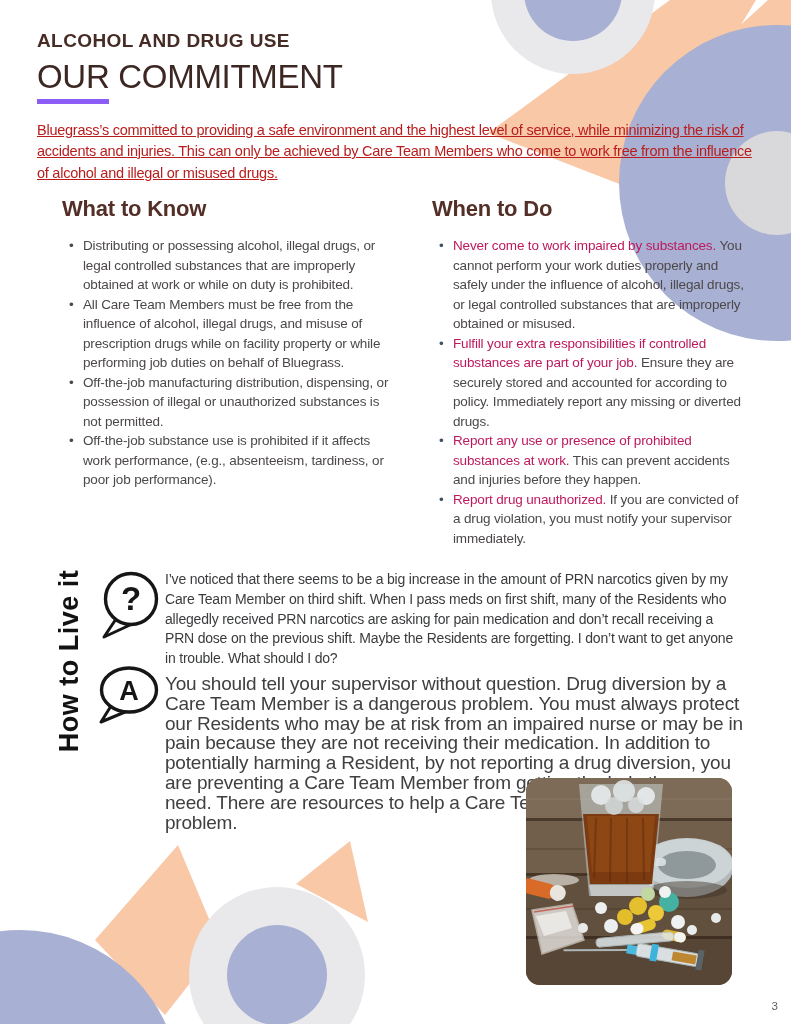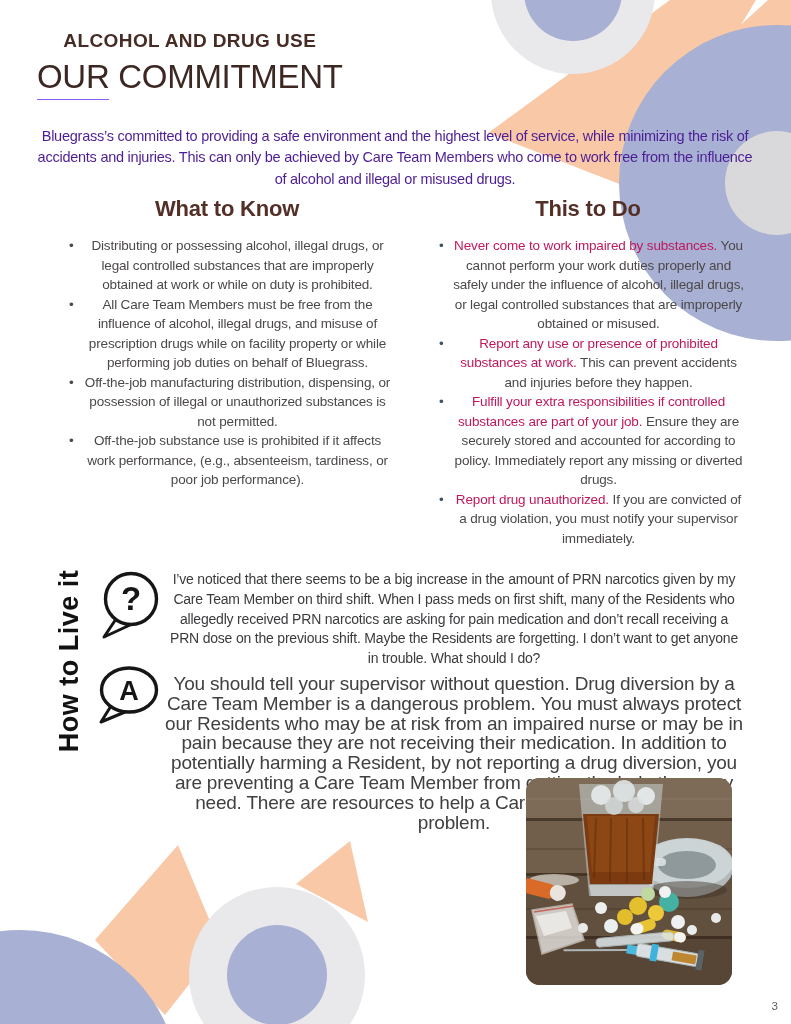--- a/index.html
+++ b/index.html
@@ -2,30 +2,30 @@
 <html><head>
 <meta charset="utf-8">
 <style>
   html,body{margin:0;padding:0;background:#888;}
   .page{
     position:relative;width:791px;height:1024px;margin:0 auto;
     background:#ffffff;overflow:hidden;
     font-family:"Liberation Sans",sans-serif;
   }
   .bg-deco{position:absolute;inset:0;z-index:0;}
-  .content{position:absolute;inset:0;z-index:1;text-align:center;}
+  .content{position:absolute;inset:0;z-index:1;}
 
   .header{position:absolute;left:37px;top:30px;}
   .eyebrow{font-size:19px;font-weight:700;letter-spacing:.4px;color:#462c24;}
   .title{font-size:33px;font-weight:400;letter-spacing:-.3px;color:#3c2723;margin-top:6px;}
-  .title .u{border-bottom:1px solid #8b5cf6;padding-bottom:4px;}
+  .title .u{border-bottom:5px solid #8b5cf6;padding-bottom:4px;}
 
   .intro{
-    position:absolute;left:37px;top:111px;width:716px;
-    font-size:14.5px;line-height:21.5px;letter-spacing:-.25px;color:#4c1d95;
+    position:absolute;left:37px;top:105px;width:716px;
+    font-size:14.5px;line-height:21.5px;letter-spacing:-.25px;color:#b91c1c;text-decoration:underline;
   }
 
   .col{position:absolute;top:196px;}
   .col-know{left:62px;width:330px;}
   .col-do{left:432px;width:312px;}
   .col h2{margin:0;font-size:22px;font-weight:700;letter-spacing:-.2px;color:#532f27;}
   .col ul{list-style:none;margin:14px 0 0 0;padding:0;font-size:13.5px;line-height:19.5px;letter-spacing:-.15px;color:#4c4849;}
   .col li{position:relative;padding-left:21px;}
   .col li::before{content:"\2022";position:absolute;left:7px;top:0;color:#4c4849;}
   .col-do li::before{color:#3f5166;}
@@ -93,25 +93,25 @@
       <h2>What to Know</h2>
       <ul>
         <li>Distributing or possessing alcohol, illegal drugs, or legal controlled substances that are improperly obtained at work or while on duty is prohibited.</li>
         <li>All Care Team Members must be free from the influence of alcohol, illegal drugs, and misuse of prescription drugs while on facility property or while performing job duties on behalf of Bluegrass.</li>
         <li>Off-the-job manufacturing distribution, dispensing, or possession of illegal or unauthorized substances is not permitted.</li>
         <li>Off-the-job substance use is prohibited if it affects work performance, (e.g., absenteeism, tardiness, or poor job performance).</li>
       </ul>
     </div>
 
     <div class="col col-do">
-      <h2>This to Do</h2>
+      <h2>When to Do</h2>
       <ul>
         <li><span class="lead">Never come to work impaired by substances.</span><span> You cannot perform your work duties properly and safely under the influence of alcohol, illegal drugs, or legal controlled substances that are improperly obtained or misused.</span></li>
+        <li><span class="lead">Fulfill your extra responsibilities if controlled substances are part of your job.</span><span> Ensure they are securely stored and accounted for according to policy. Immediately report any missing or diverted drugs.</span></li>
         <li><span class="lead">Report any use or presence of prohibited substances at work.</span><span> This can prevent accidents and injuries before they happen.</span></li>
-        <li><span class="lead">Fulfill your extra responsibilities if controlled substances are part of your job.</span><span> Ensure they are securely stored and accounted for according to policy. Immediately report any missing or diverted drugs.</span></li>
         <li><span class="lead">Report drug unauthorized.</span><span> If you are convicted of a drug violation, you must notify your supervisor immediately.</span></li>
       </ul>
     </div>
 
     <div class="htli-label">How to Live it</div>
 
     <svg class="q-bubble" width="62" height="72" viewBox="0 0 62 72" aria-hidden="true">
       <polygon points="16,50 4,68 30,56" fill="#ffffff" stroke="#161616" stroke-width="3" stroke-linejoin="round"></polygon>
       <circle cx="31" cy="30" r="25.5" fill="#ffffff" stroke="#161616" stroke-width="3.4"></circle>
       <text class="bubble-glyph" x="31" y="41" font-size="33" text-anchor="middle">?</text>

